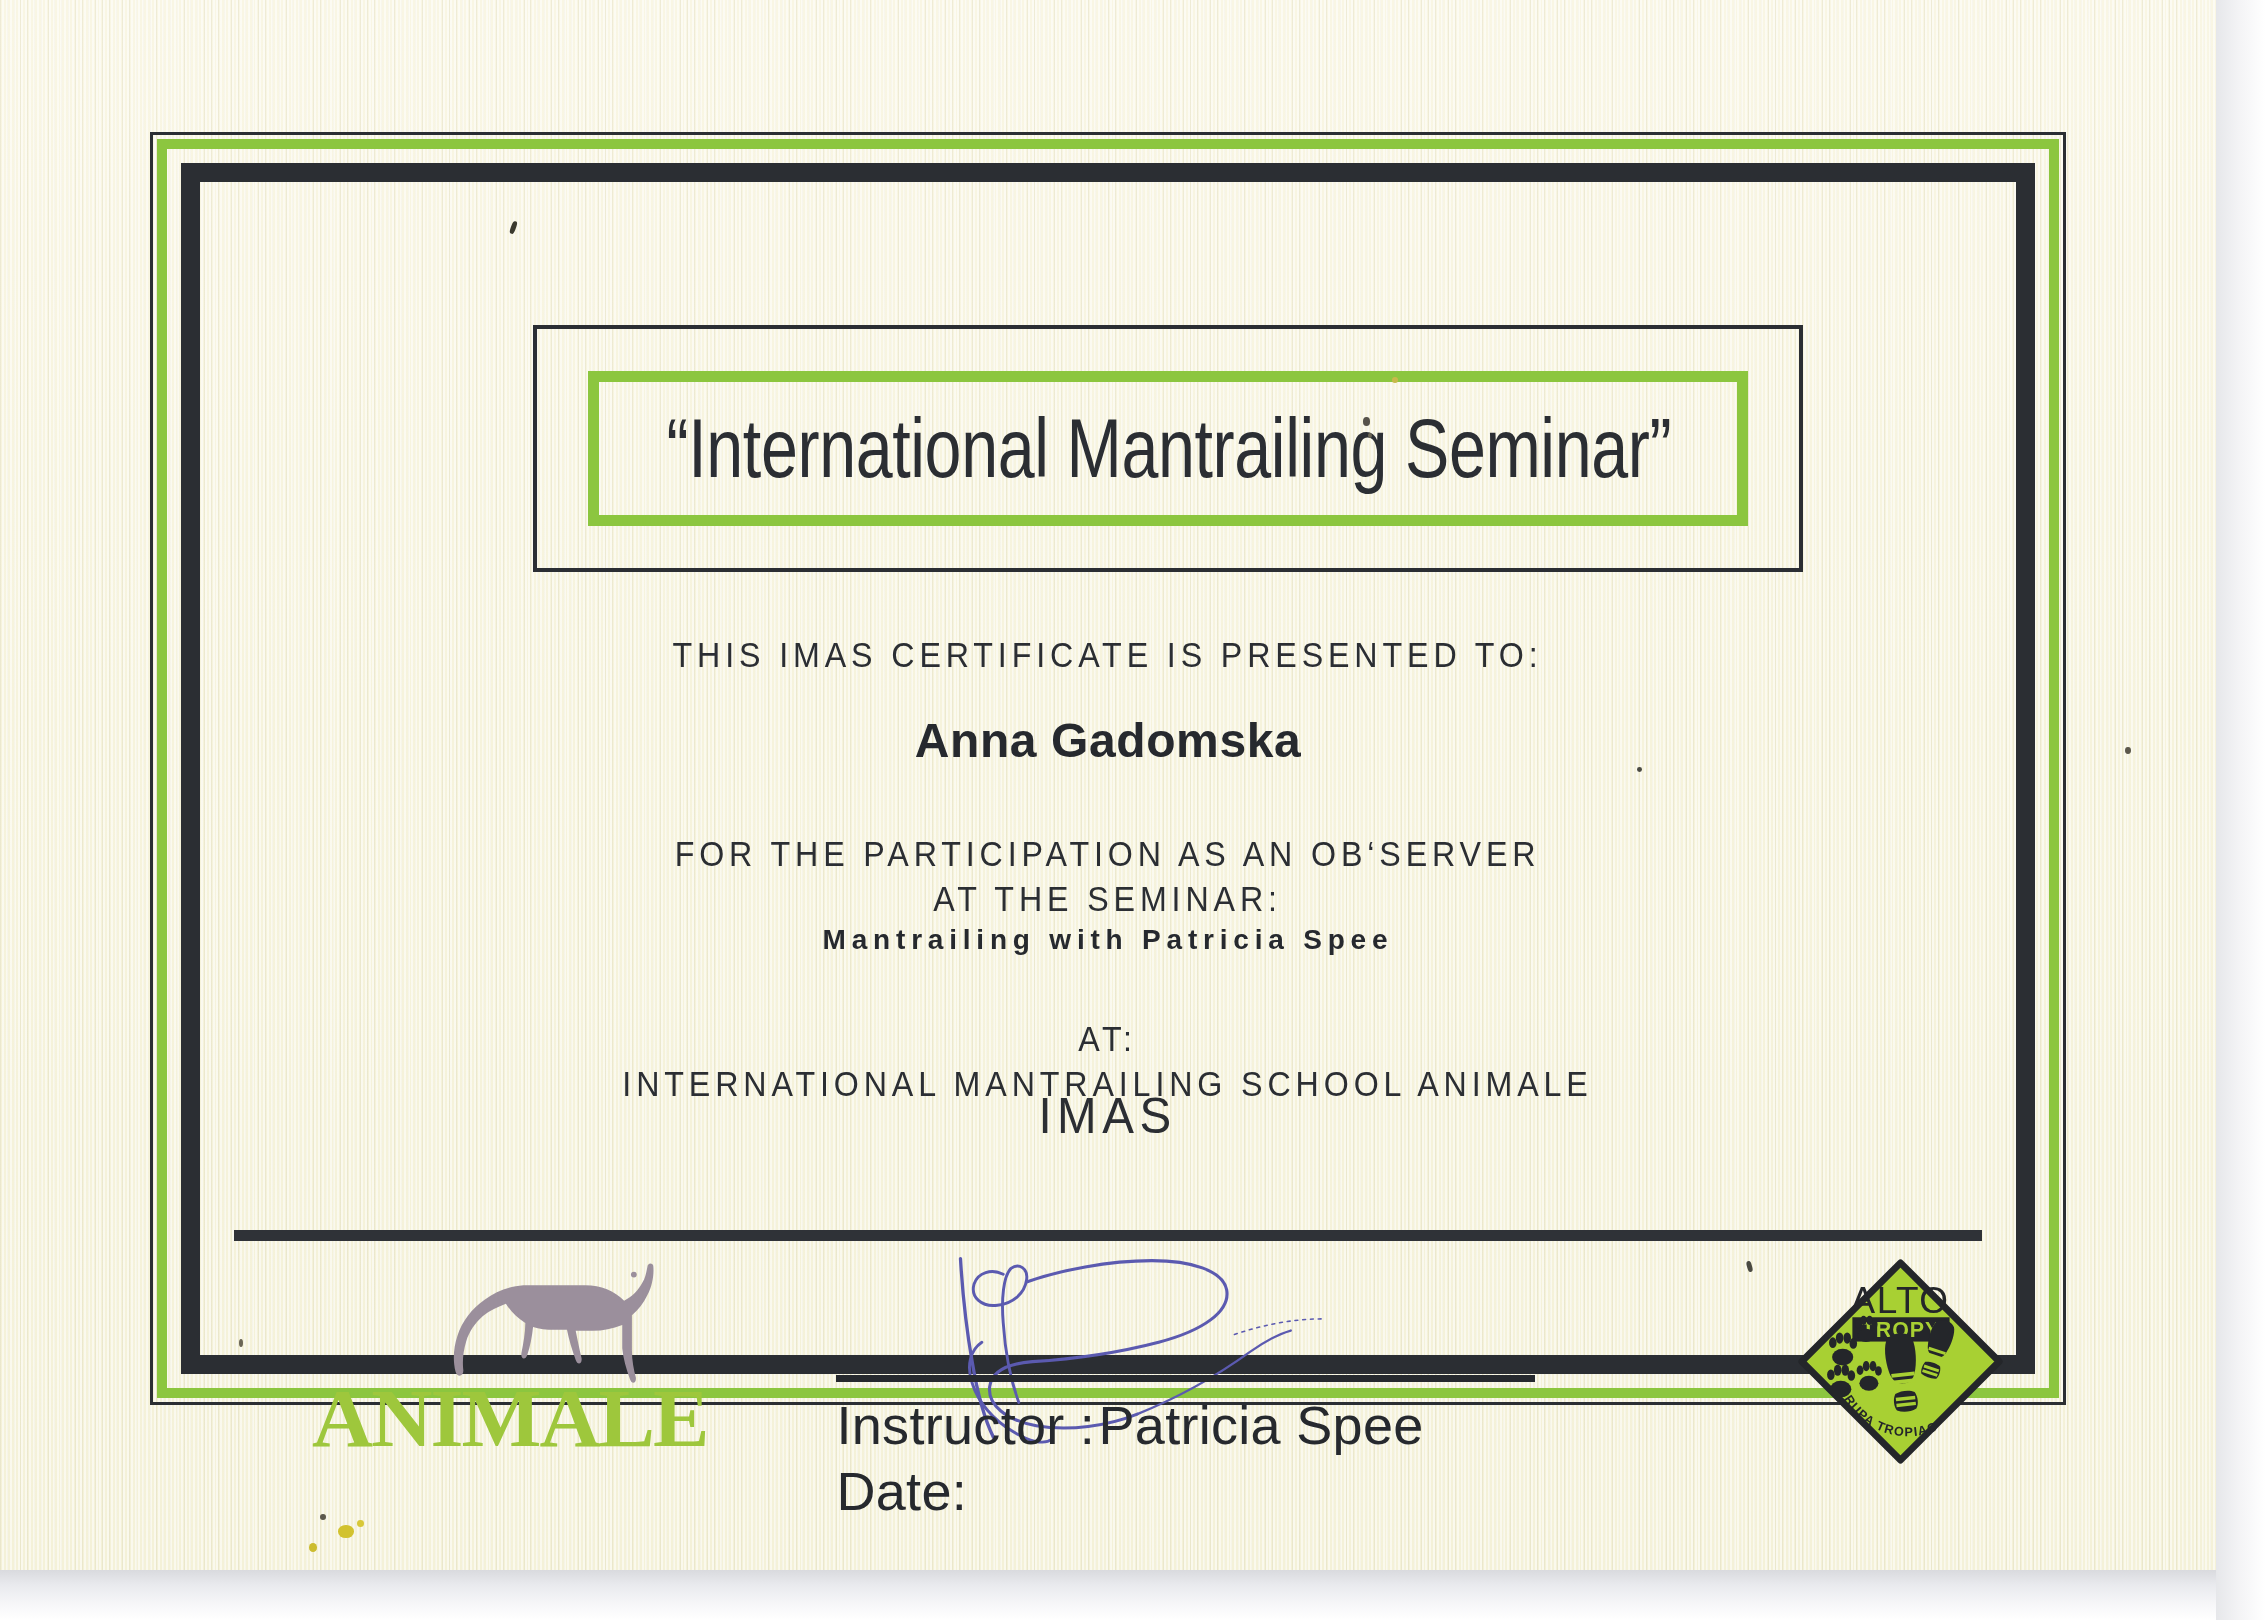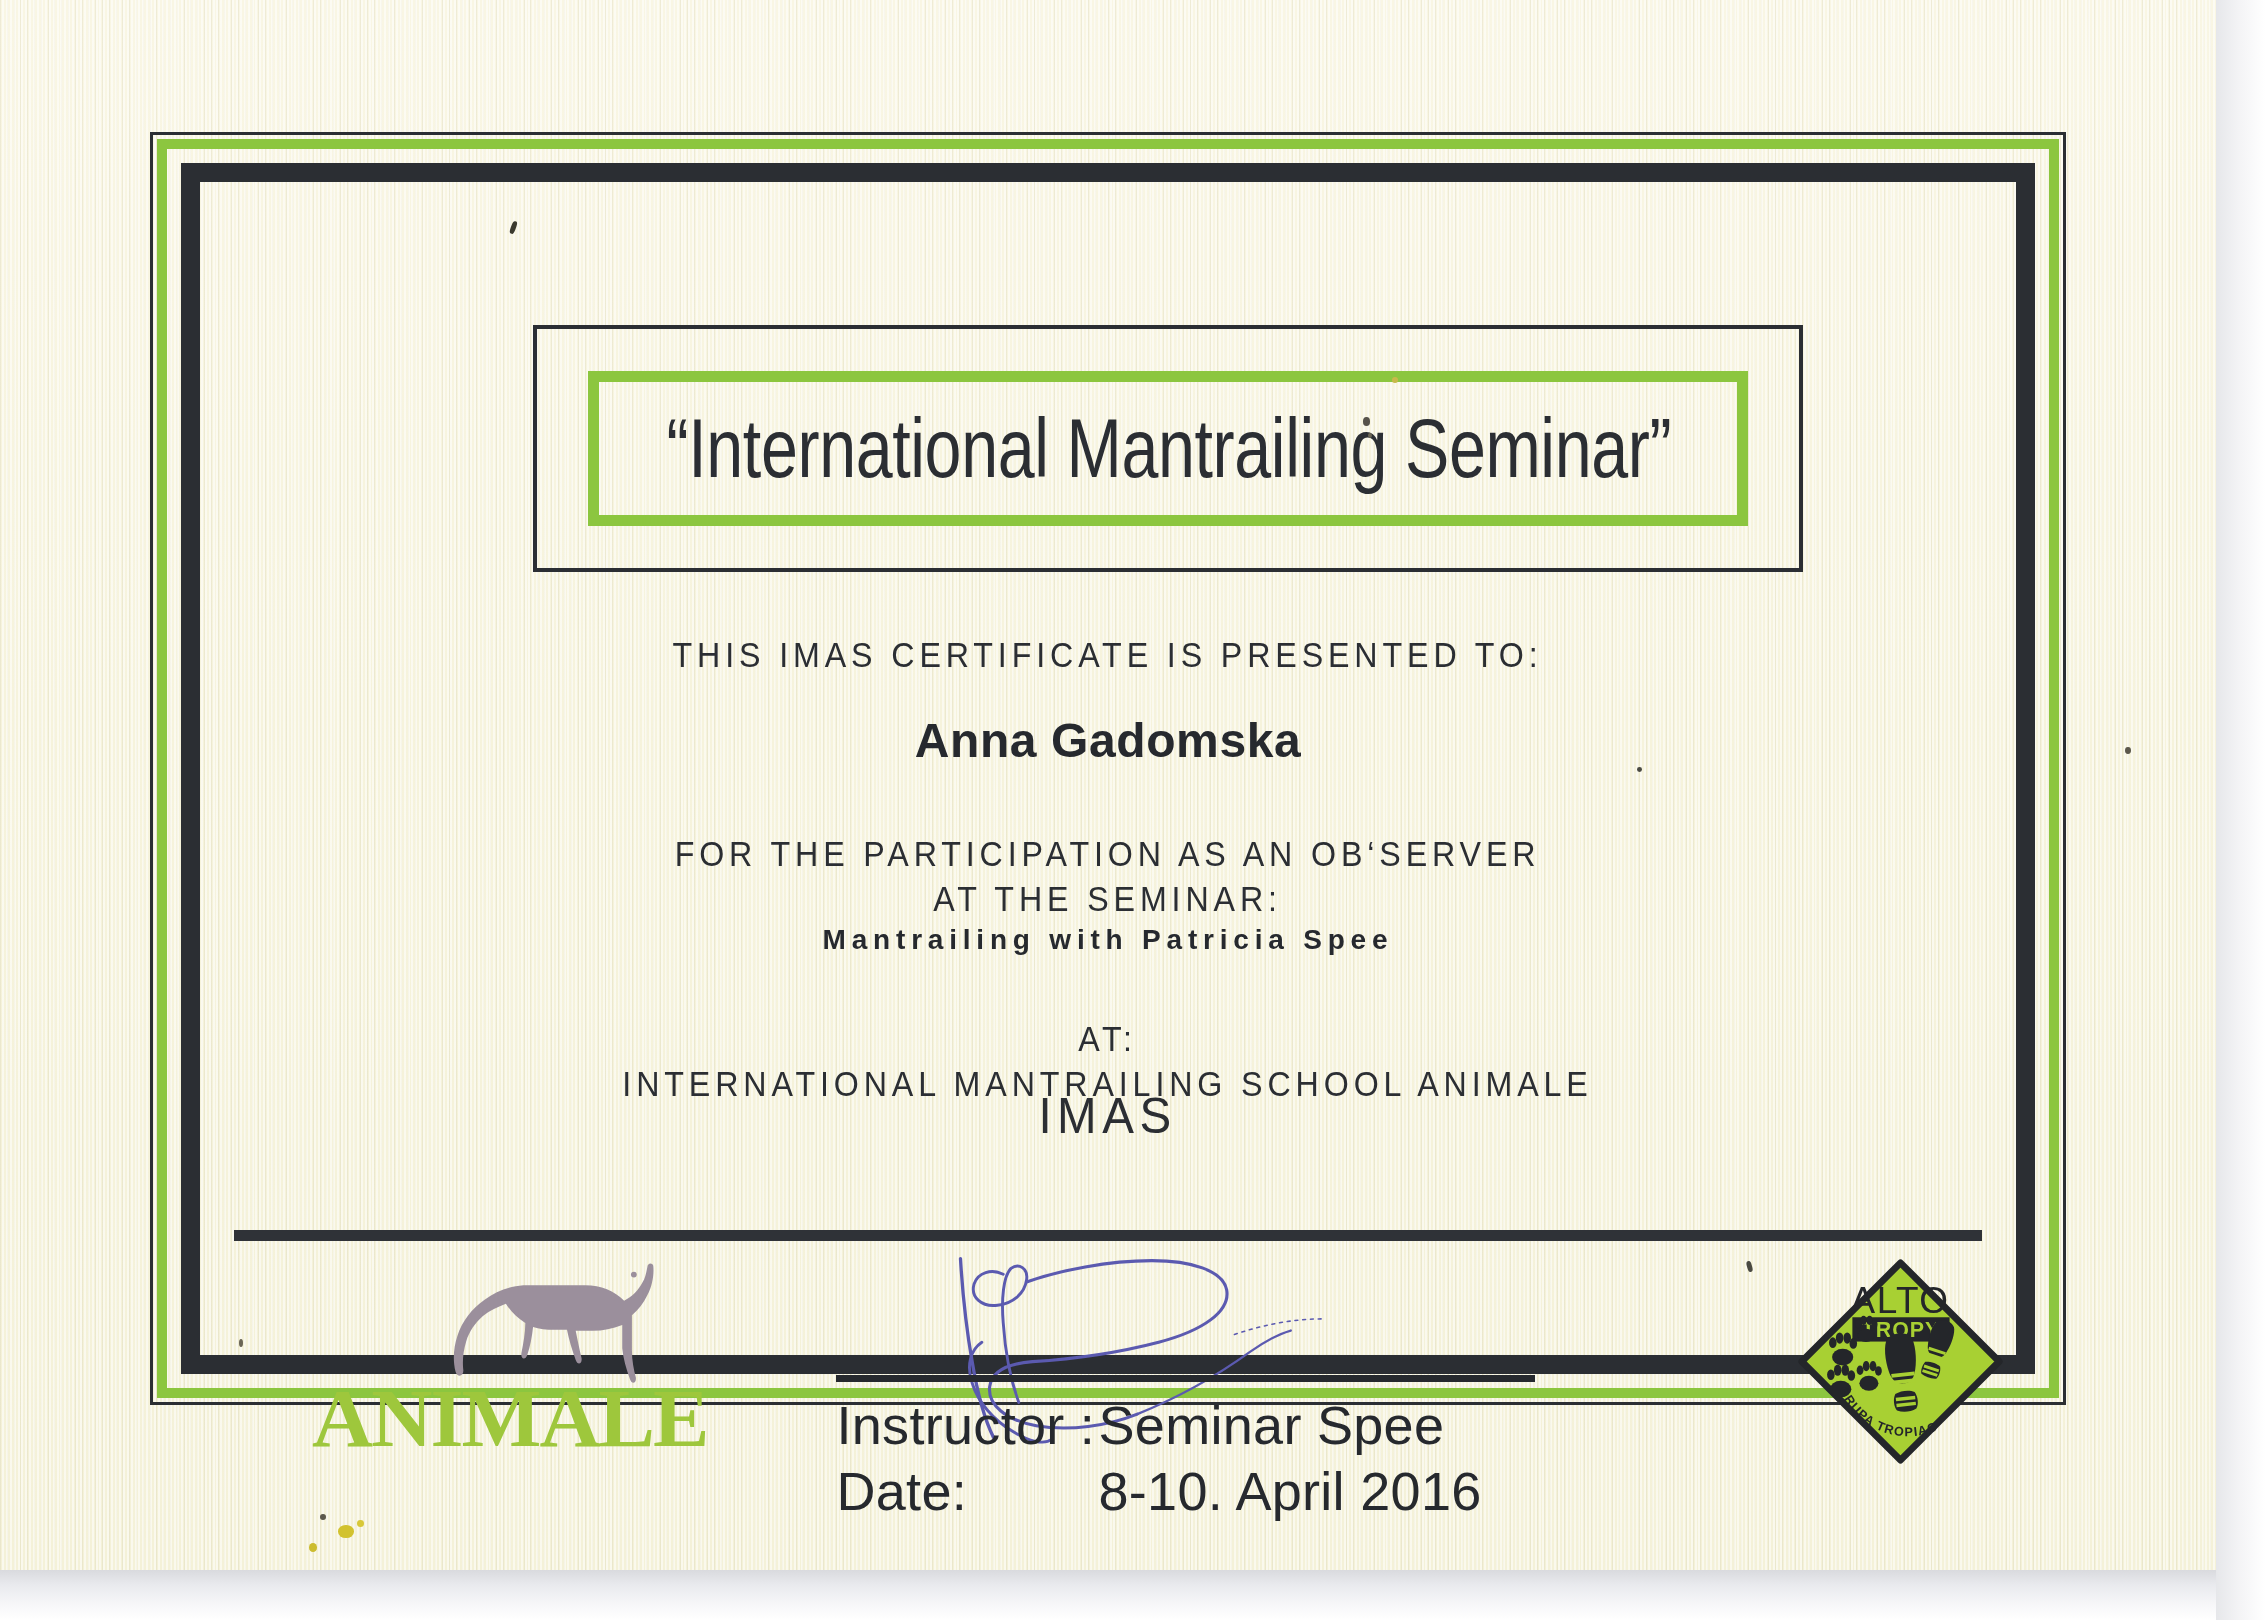--- a/index.html
+++ b/index.html
@@ -378,25 +378,24 @@
                     <path stroke-width="1.6" stroke-dasharray="3 5" d="M 300 92 C 330 82 360 76 390 76"></path>
                     <path stroke-width="3.0" d="M 40 100 C 28 108 24 124 30 142 C 36 162 52 180 72 192 C 88 202 104 206 112 200"></path>
                   </g>
                 </svg>
 
                 <div id="sig-line"></div>
 
                 <div id="sig-labels">
                   <div class="sig-row">
                     <span class="sig-label">Instructor :</span>
-                    <span class="sig-value">Seminar Spee</span>
+                    <span class="sig-value">Patricia Spee</span>
                   </div>
                   <div class="sig-row">
                     <span class="sig-label">Date:</span>
-                    <span class="sig-value">8-10. April 2016</span>
                   </div>
                 </div>
               </div>
 
               <div id="alto-logo">
                 <svg id="alto-svg" width="209" height="209" viewBox="0 0 215 215">
                   <defs>
                     <path id="arcpath" d="M 42 128 A 76 76 0 0 0 150 176"></path>
                   </defs>
 

